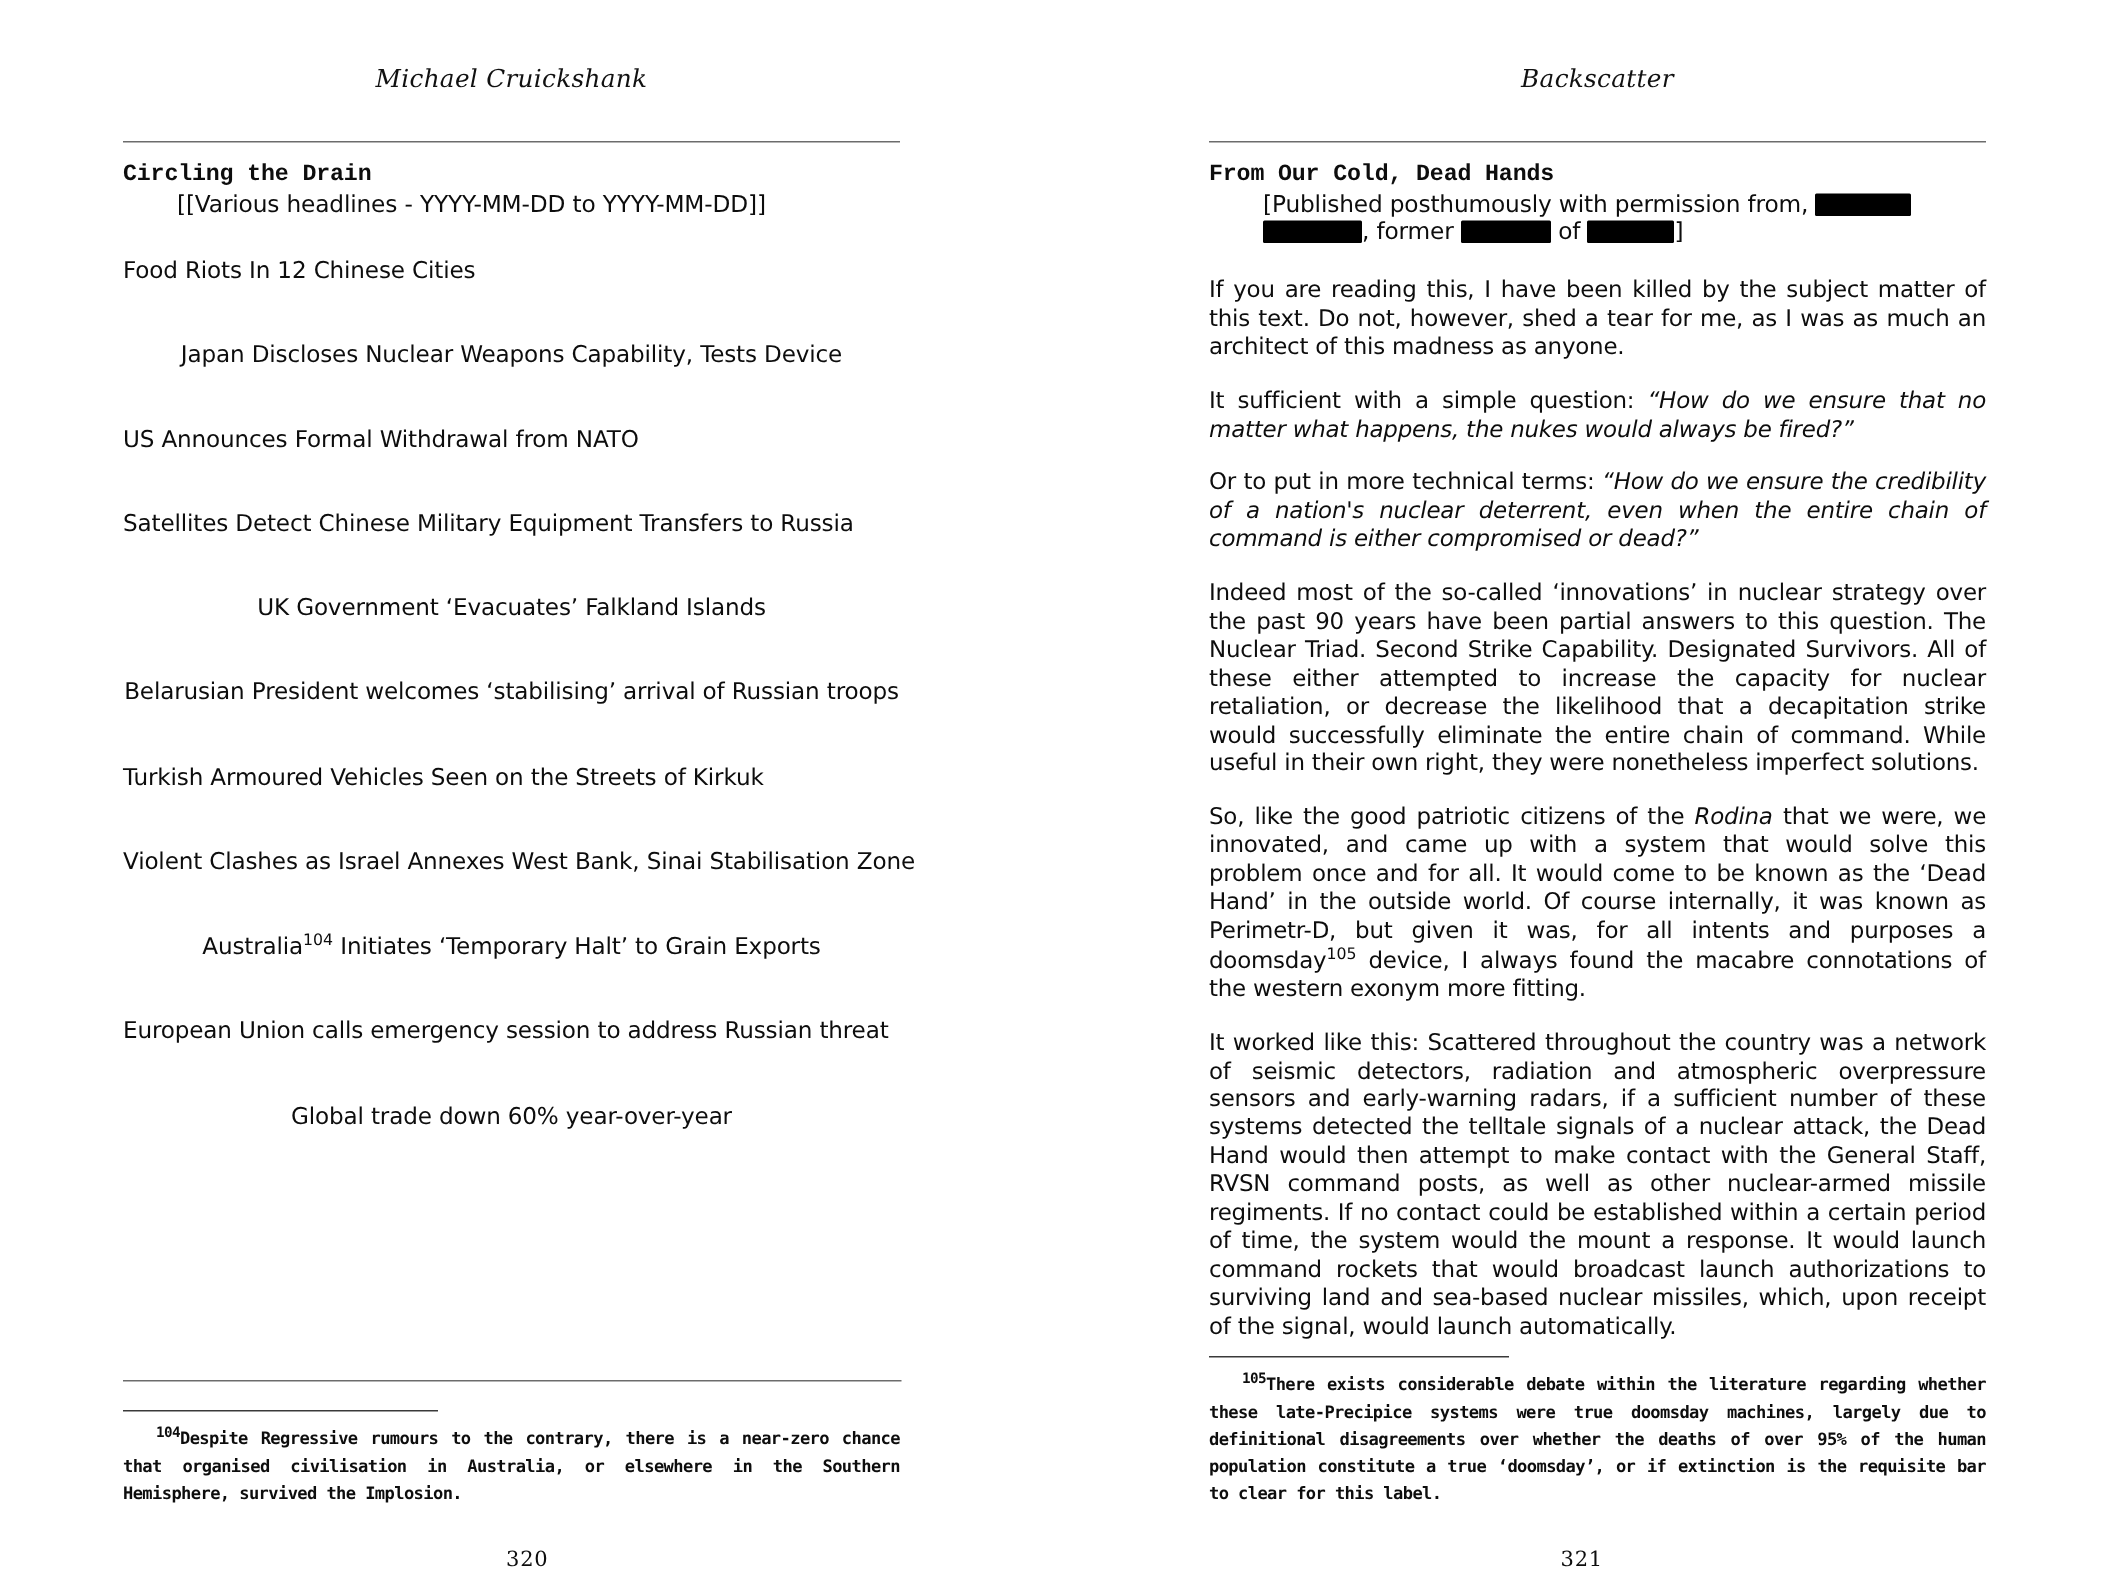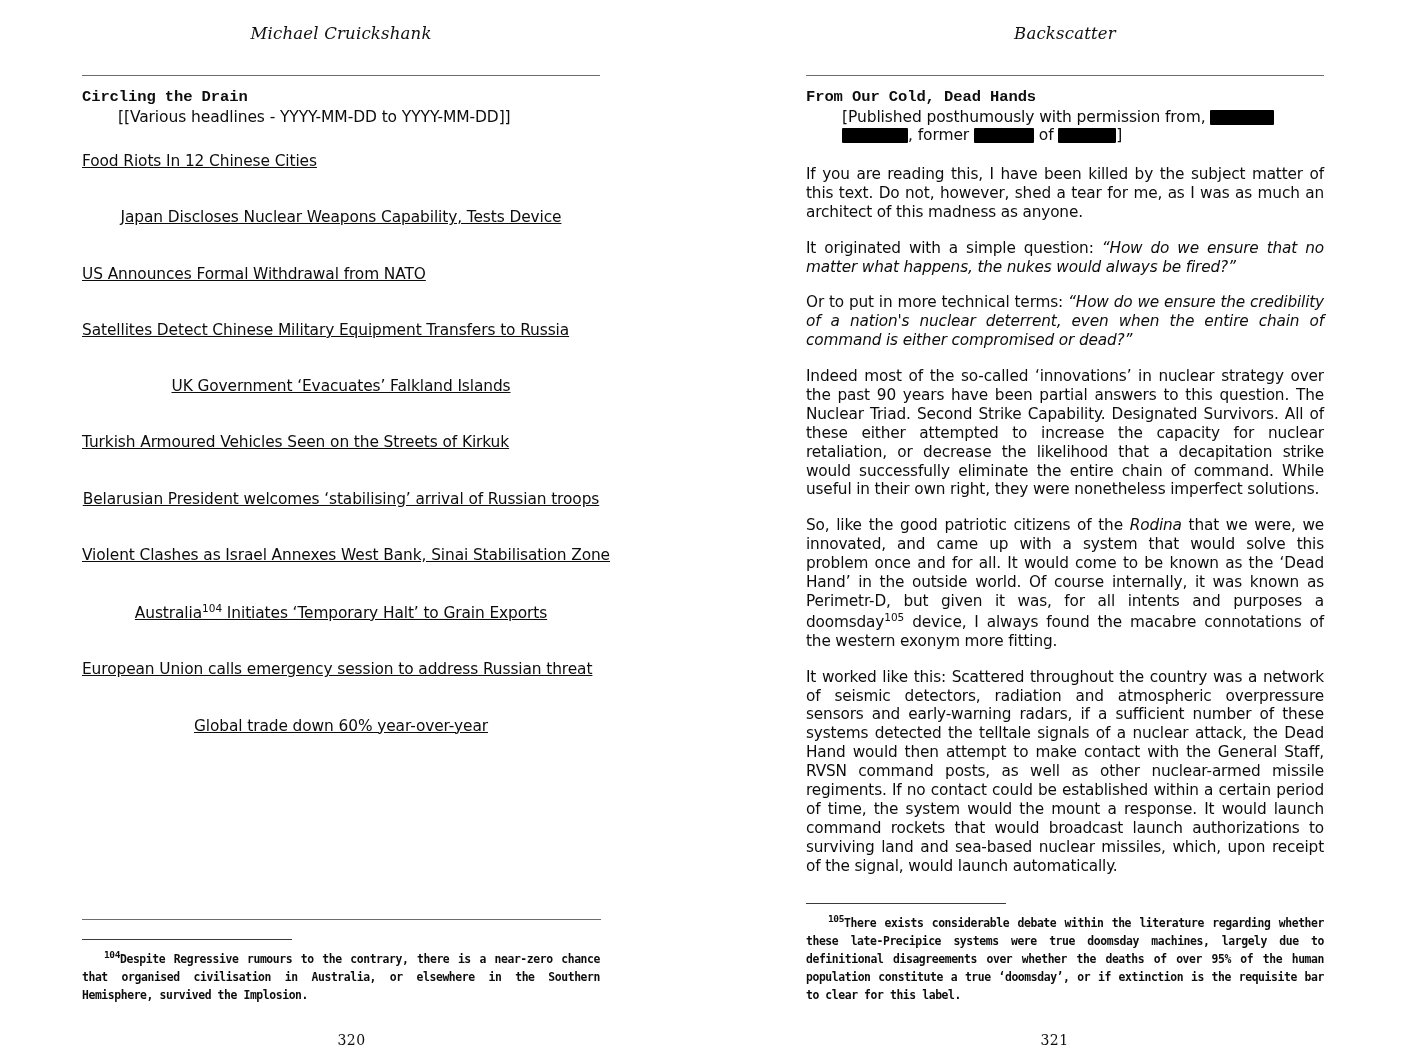--- a/index.html
+++ b/index.html
@@ -28,21 +28,21 @@
   }
   .page-left  { padding: 0 103px 0 82px; }
   .page-right { padding: 0 82px 0 103px; }
 
   .running-head {
     text-align: center;
     font-family: "DejaVu Serif", serif;
     font-style: italic;
     font-size: 16.5px;
     letter-spacing: 0.2px;
-    padding-top: 24px;
+    padding-top: 43px;
     color: #111;
   }
   .rule {
     border-top: 1px solid #6c6c6c;
     margin-top: 32px;
   }
   .sec-title {
     font-weight: bold;
     font-size: 15.5px;
     margin-top: 12px;
@@ -56,21 +56,20 @@
     margin-left: 36px;
   }
   
   .headlines { margin-top: 26px; }
   .hl {
     font-size: 15.4px;
     line-height: 1.25;
     margin-bottom: 37px;
     letter-spacing: -0.1px;
     white-space: nowrap;
-    text-decoration: underline;
   }
   .hl.left   { text-align: left; }
   .hl.center { text-align: center; }
   .hl-wrap-left { text-align: left; }
   sup.fn { font-size: 10.5px; vertical-align: super; letter-spacing: 0; }
 
   
   .body-p {
     font-size: 15.3px;
     line-height: 1.235;
@@ -149,22 +148,22 @@
 
     <div class="sec-title">Circling the Drain</div>
     <div class="sec-sub">[[Various headlines - YYYY-MM-DD to YYYY-MM-DD]]</div>
 
     <div class="headlines">
       <div class="hl left"><span>Food Riots In 12 Chinese Cities</span></div>
       <div class="hl center"><span>Japan Discloses Nuclear Weapons Capability, Tests Device</span></div>
       <div class="hl hl-wrap-left"><span class="hilite">US Announces Formal Withdrawal from NATO</span></div>
       <div class="hl left"><span>Satellites Detect Chinese Military Equipment Transfers to Russia</span></div>
       <div class="hl center"><span>UK Government ‘Evacuates’ Falkland Islands</span></div>
+      <div class="hl center"><span>Belarusian President welcomes ‘stabilising’ arrival of Russian troops</span></div>
       <div class="hl left"><span>Turkish Armoured Vehicles Seen on the Streets of Kirkuk</span></div>
-      <div class="hl center"><span>Belarusian President welcomes ‘stabilising’ arrival of Russian troops</span></div>
       <div class="hl left"><span>Violent Clashes as Israel Annexes West Bank, Sinai Stabilisation Zone</span></div>
       <div class="hl center"><span>Australia</span><sup class="fn">104</sup><span> Initiates ‘Temporary Halt’ to Grain Exports</span></div>
       <div class="hl left"><span>European Union calls emergency session to address Russian threat</span></div>
       <div class="hl center"><span>Global trade down 60% year-over-year</span></div>
     </div>
 
     <div class="fn-block left-fn">
       <div class="fn-rule-long"></div>
       <div class="fn-rule-short"></div>
       <div class="fn-text fn-indent"><span class="fnum">104</span><span>Despite Regressive rumours to the contrary, there is a near-zero chance that organised civilisation in Australia, or elsewhere in the Southern Hemisphere, survived the Implosion.</span></div>
@@ -183,21 +182,21 @@
       <span class="redact r3">&nbsp;</span>
       <span class="redact r4">&nbsp;</span><span>,</span>
       <span>former</span>
       <span class="redact r2">&nbsp;</span>
       <span>of</span>
       <span class="redact r1">&nbsp;</span><span>]</span>
     </div>
 
     <p class="body-p first">If you are reading this, I have been killed by the subject matter of this text. Do not, however, shed a tear for me, as I was as much an architect of this madness as anyone.</p>
 
-    <p class="body-p"><span>It originated with a simple question:</span> <span class="it">“How do we ensure that no matter what happens, the nukes would always be fired?”</span></p>
+    <p class="body-p"><span>It sufficient with a simple question:</span> <span class="it">“How do we ensure that no matter what happens, the nukes would always be fired?”</span></p>
 
     <p class="body-p"><span>Or to put in more technical terms:</span> <span class="it">“How do we ensure the credibility of a nation's nuclear deterrent, even when the entire chain of command is either compromised or dead?”</span></p>
 
     <p class="body-p">Indeed most of the so-called ‘innovations’ in nuclear strategy over the past 90 years have been partial answers to this question.  The Nuclear Triad.  Second Strike Capability.  Designated Survivors.  All of these either attempted to increase the capacity for nuclear retaliation, or decrease the likelihood that a decapitation strike would successfully eliminate the entire chain of command.  While useful in their own right, they were nonetheless imperfect solutions.</p>
 
     <p class="body-p"><span>So, like the good patriotic citizens of the</span> <span class="it">Rodina</span> <span>that we were, we innovated, and came up with a system that would solve this problem once and for all.  It would come to be known as the ‘Dead Hand’ in the outside world.  Of course internally, it was known as Perimetr-D, but given it was, for all intents and purposes a doomsday</span><sup class="fn">105</sup> <span>device, I always found the macabre connotations of the western exonym more fitting.</span></p>
 
     <p class="body-p">It worked like this: Scattered throughout the country was a network of seismic detectors, radiation and atmospheric overpressure sensors and early-warning radars, if a sufficient number of these systems detected the telltale signals of a nuclear attack, the Dead Hand would then attempt to make contact with the General Staff, RVSN command posts, as well as other nuclear-armed missile regiments.  If no contact could be established within a certain period of time, the system would the mount a response.  It would launch command rockets that would broadcast launch authorizations to surviving land and sea-based nuclear missiles, which, upon receipt of the signal, would launch automatically.</p>
 
     <div class="fn-block right-fn">

